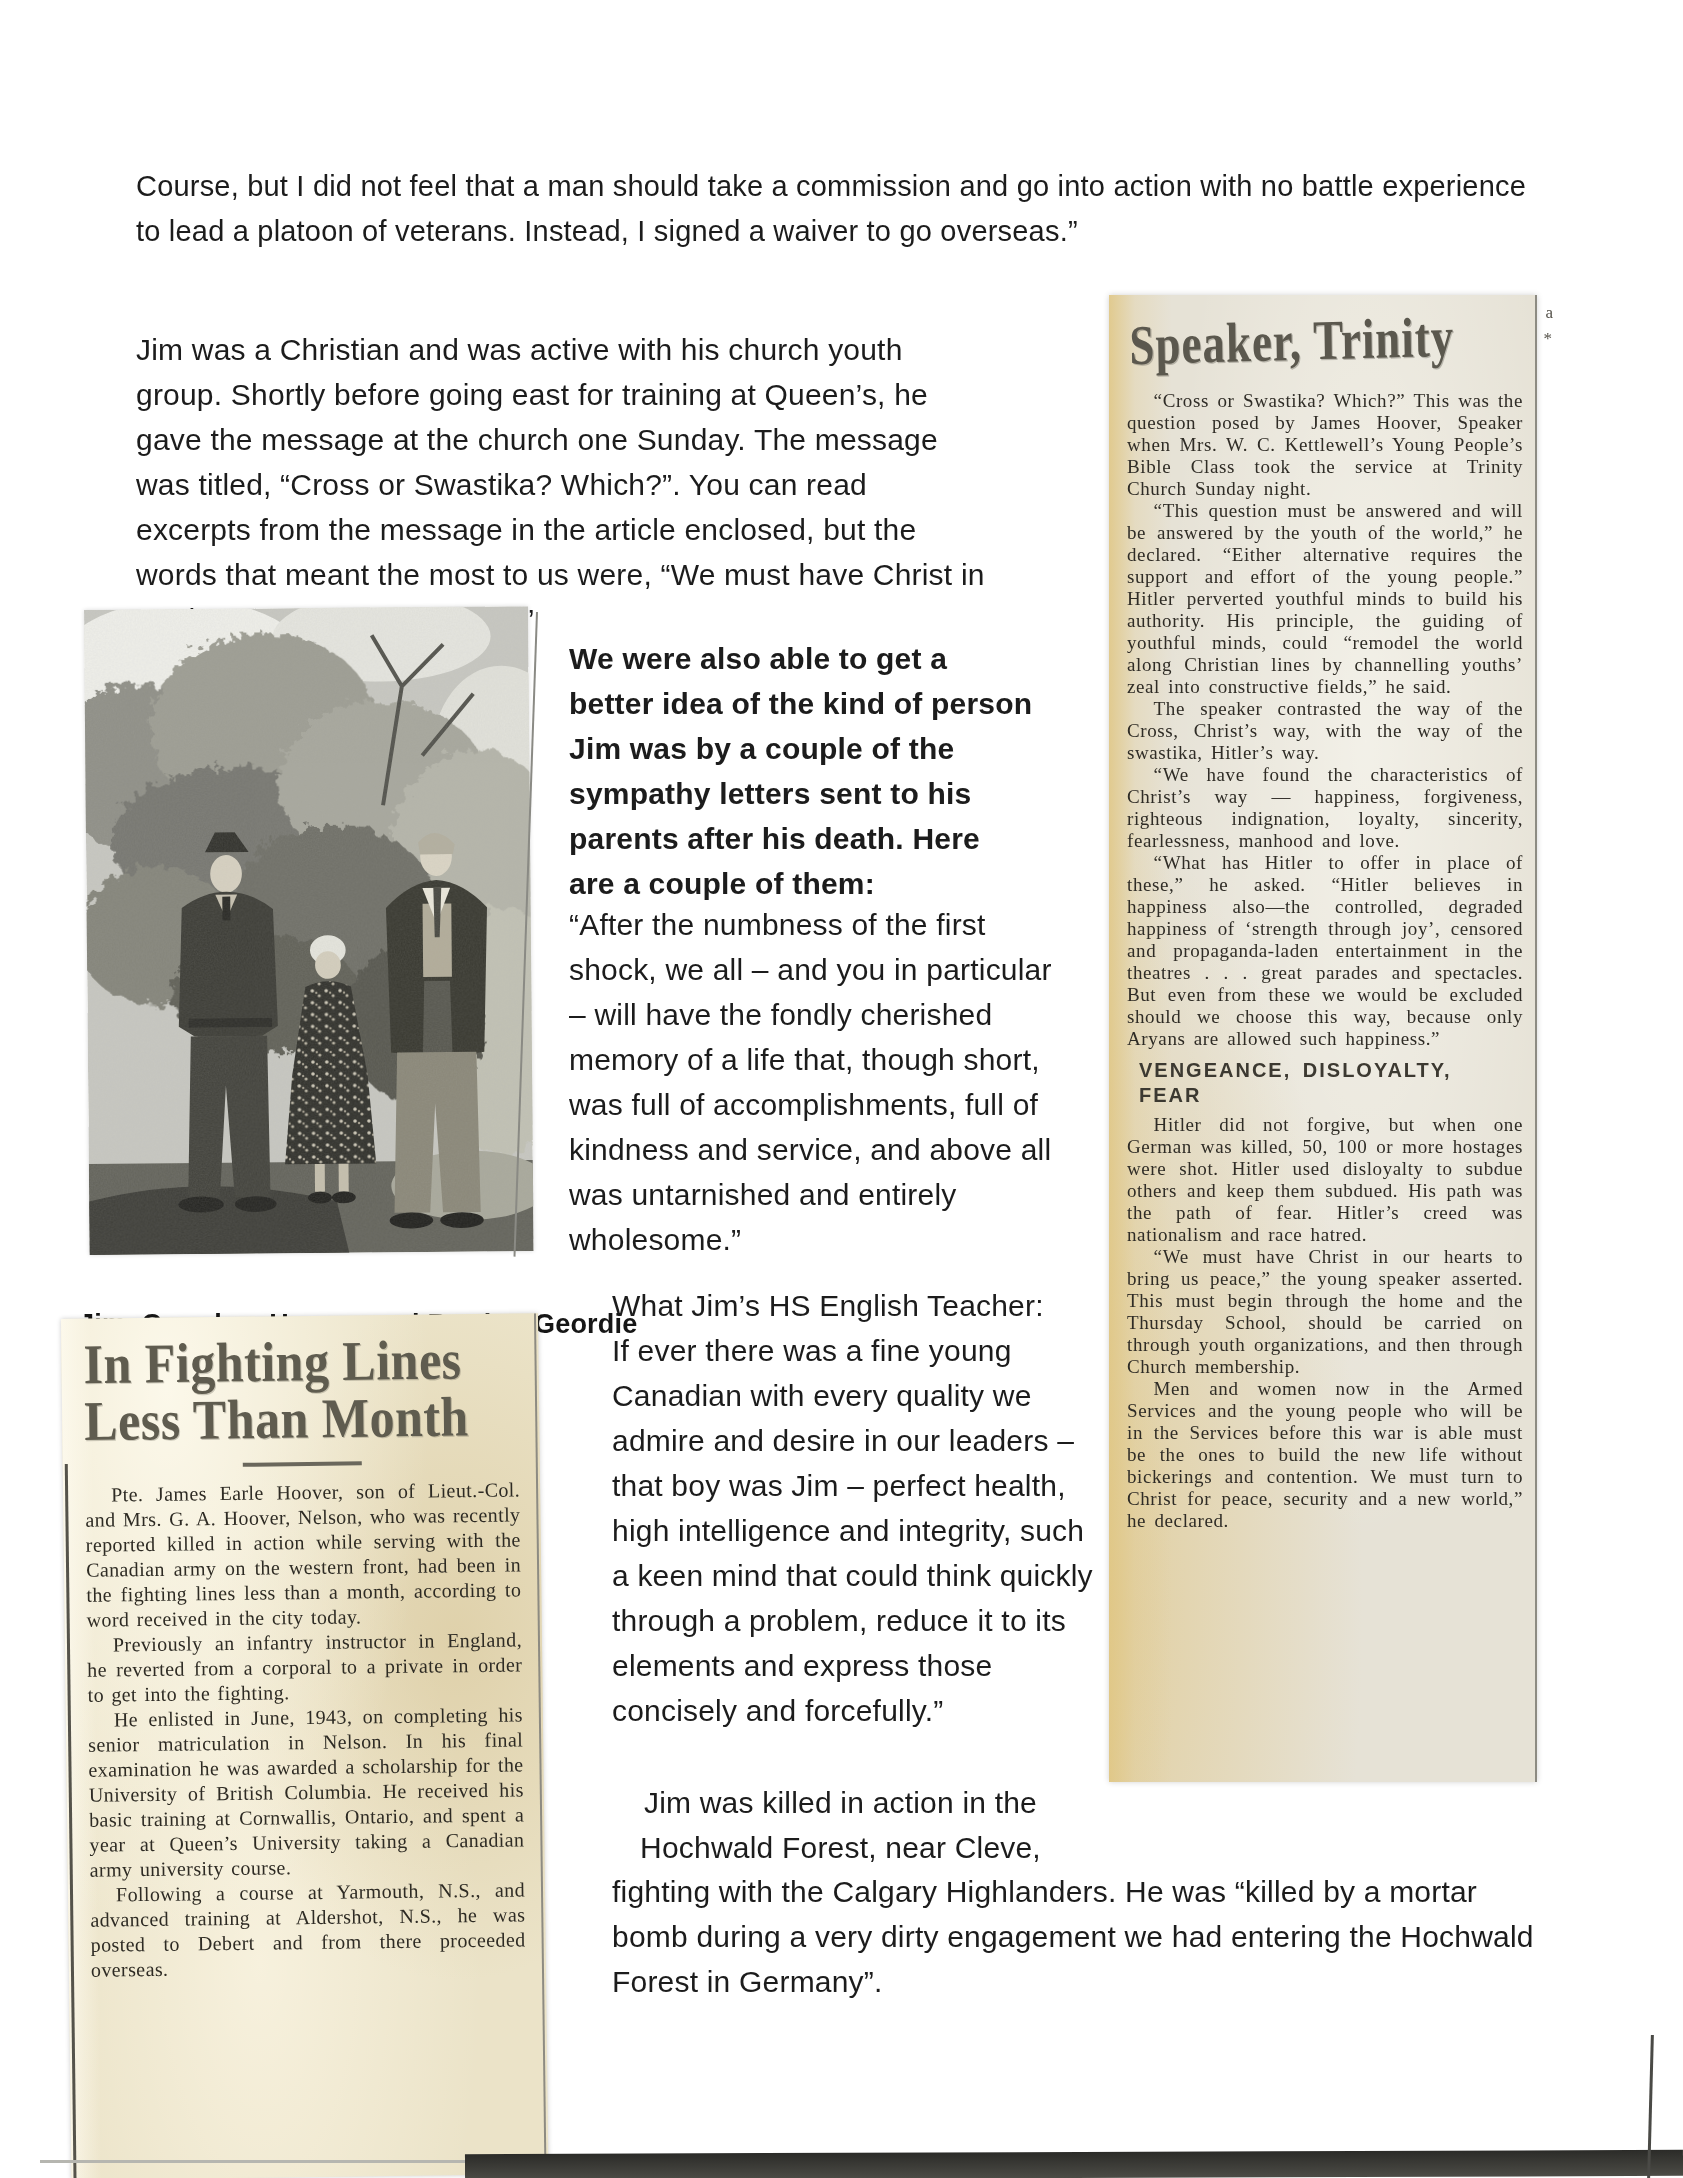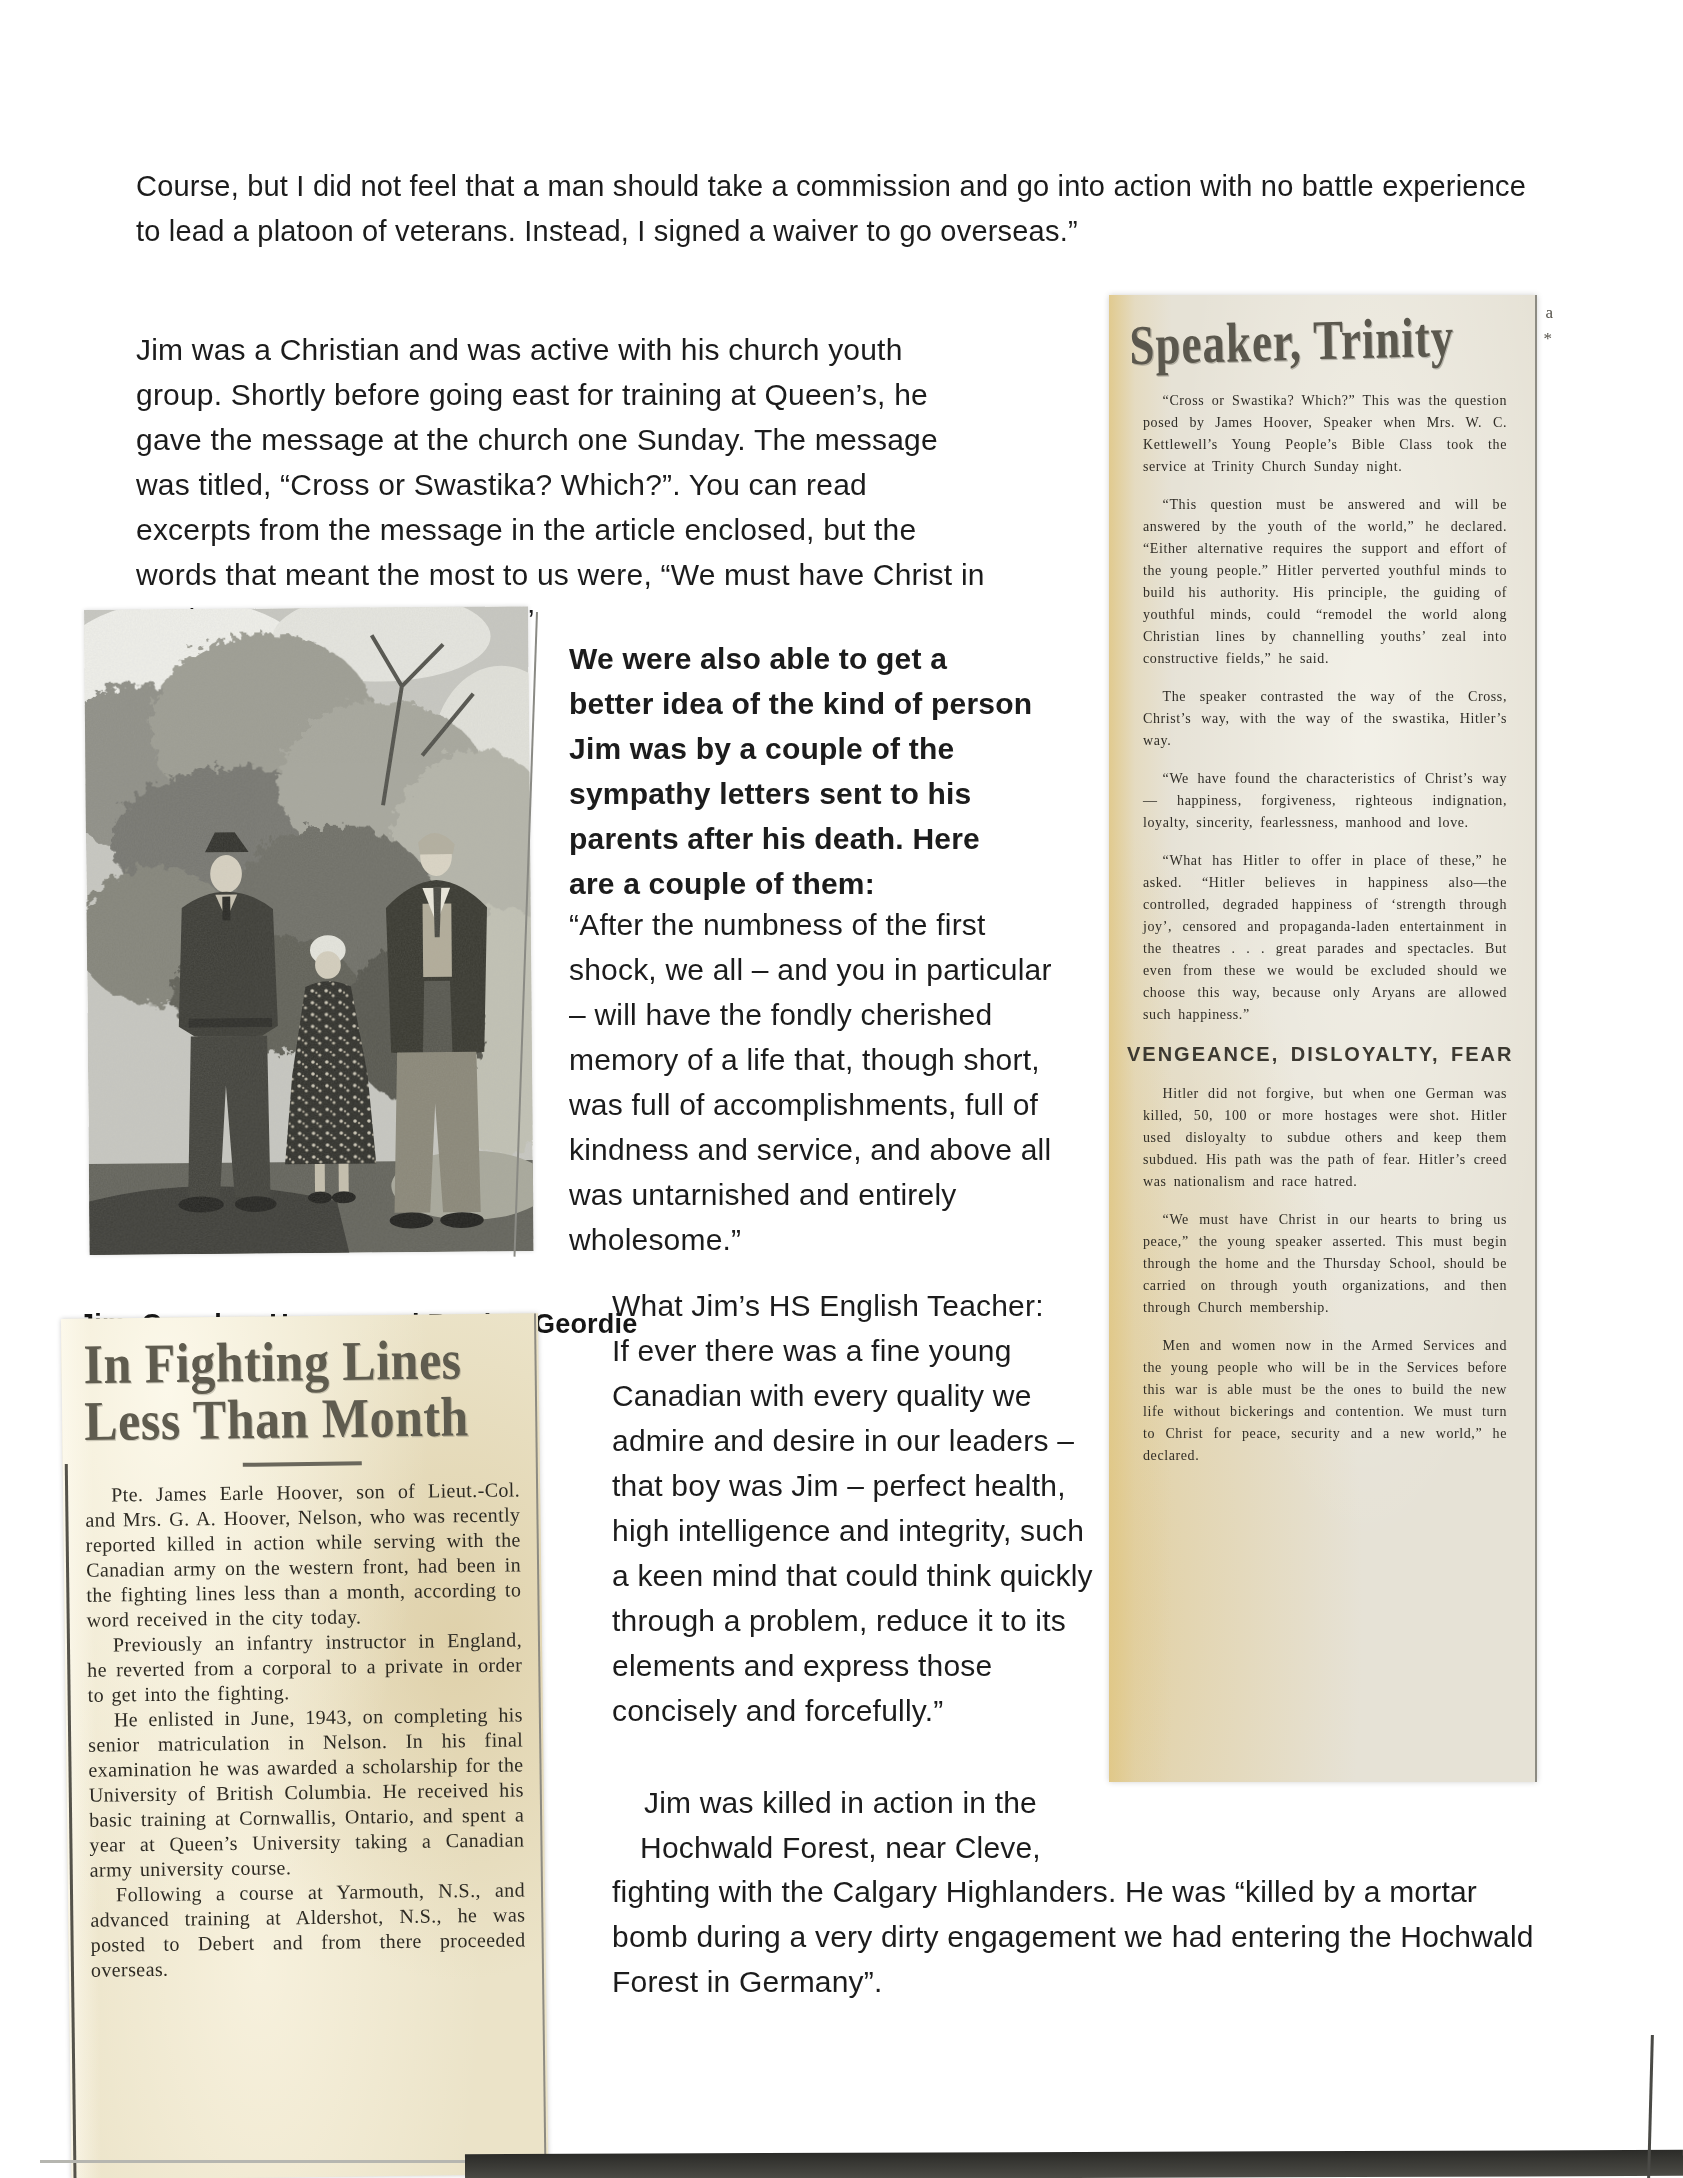--- a/index.html
+++ b/index.html
@@ -22,25 +22,25 @@
       background-color:#e6e2d6;
       background-image:
         linear-gradient(90deg, rgba(224,198,130,0.85) 0px, rgba(224,198,130,0.25) 26px, rgba(0,0,0,0) 63px),
         radial-gradient(ellipse at 0% 88%, rgba(222,192,116,0.55), rgba(0,0,0,0) 42%),
         radial-gradient(ellipse at 60% 30%, rgba(255,255,250,0.5), rgba(0,0,0,0) 55%);
       box-shadow:0 0 6px rgba(0,0,0,0.18);
       padding:14px 14px 20px 18px;box-sizing:border-box;}
   #speaker-headline{font-weight:800;font-size:44px;color:#5b584e;letter-spacing:1px;
       transform:scale(1.02,1.28) rotate(-1.2deg);transform-origin:left top;
       margin:4px 0 26px 2px;text-shadow:1px 1px 0 rgba(90,87,78,0.35);}
-  .sp-body p{font-size:14px;line-height:22px;margin:16px;text-indent:1.4em;
+  .sp-body p{font-size:19px;line-height:22px;margin:0;text-indent:1.4em;
       word-spacing:3px;letter-spacing:0.6px;}
   #vengeance{font-family:"Liberation Sans",sans-serif;font-weight:700;font-size:20px;
       line-height:25px;letter-spacing:2px;word-spacing:4px;color:#3c3931;
-      margin:8px 0 6px 0;text-indent:0;text-align:left;}
+      margin:8px 0 6px 12px;text-indent:0;text-align:left;}
   .frag{position:absolute;font-family:"Liberation Serif",serif;color:#55524a;font-size:17px;}
   #frag-a{right:-16px;top:8px;}
   #frag-b{right:-15px;top:34px;}
   .v-rule{position:absolute;width:2px;background:#8d8b82;}
   #speaker-right-rule{right:0;top:0;bottom:0;}
   #fighting-clip{position:absolute;left:61px;top:1319px;width:477px;height:861px;
       background-color:#ebe3c8;
       background-image:
         radial-gradient(ellipse at 22% 8%, rgba(255,252,240,0.85), rgba(0,0,0,0) 50%),
         radial-gradient(ellipse at 82% 38%, rgba(213,194,146,0.55), rgba(0,0,0,0) 45%),

